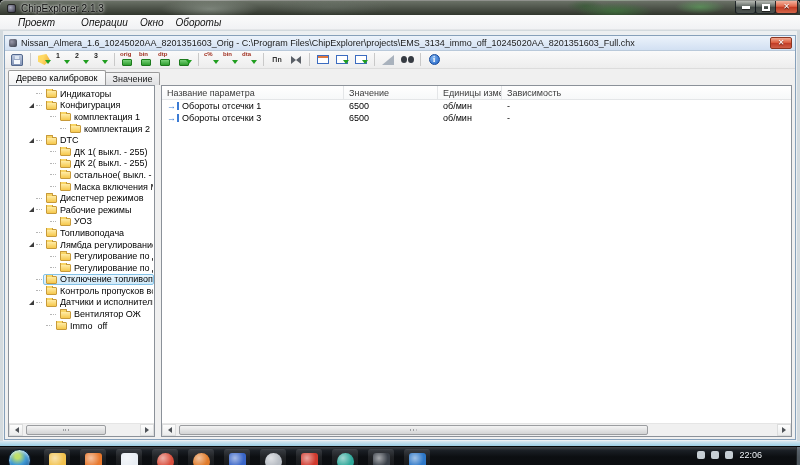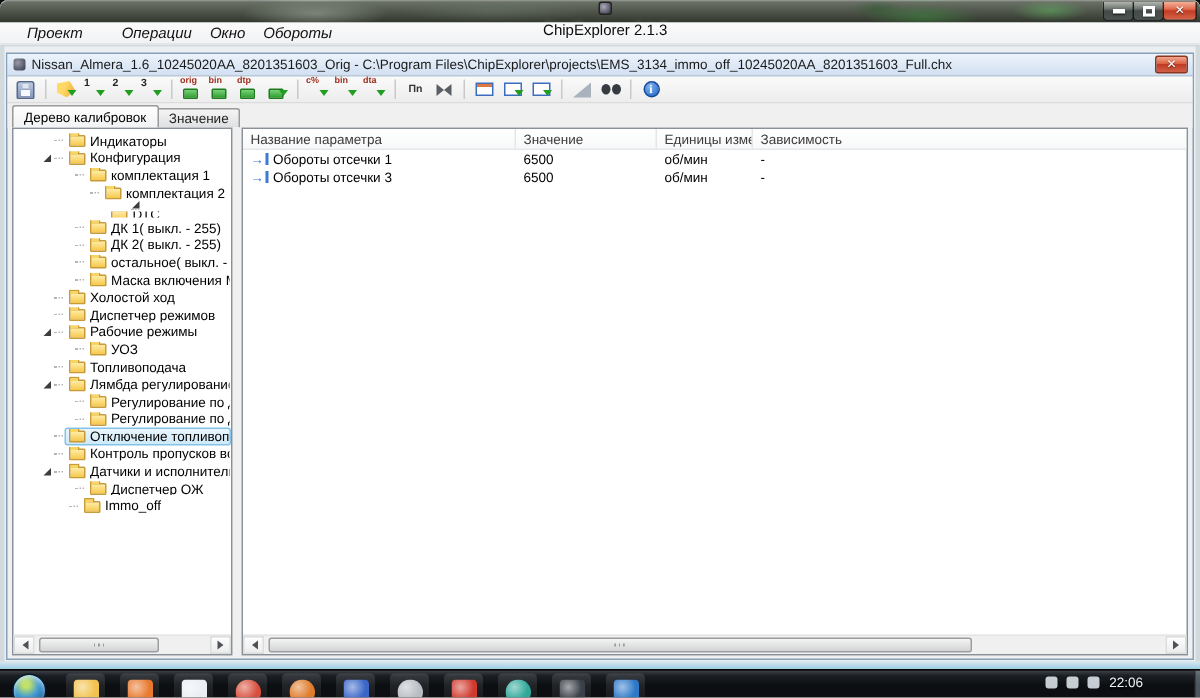--- a/index.html
+++ b/index.html
@@ -11,21 +11,21 @@
     background:#d3dade; border-radius:5px 5px 0 0; }
   .titlebar { position:relative; height:15px; border-radius:5px 5px 0 0;
     background:
       radial-gradient(70px 14px at 210px 8px, rgba(165,175,165,.55), transparent 70%),
       radial-gradient(90px 12px at 330px 6px, rgba(120,130,120,.35), transparent 70%),
       radial-gradient(55px 12px at 615px 10px, rgba(60,145,60,.5), transparent 70%),
       radial-gradient(36px 10px at 700px 6px, rgba(100,200,100,.45), transparent 70%),
       radial-gradient(26px 9px at 585px 5px, rgba(40,90,40,.5), transparent 70%),
       linear-gradient(#6a7166, #31362d);
     border-top:1px solid rgba(255,255,255,.45); }
-  .titlebar-inner { display:flex; align-items:center; height:100%; padding-left:7px; gap:5px;flex-direction:column; }
+  .titlebar-inner { display:flex; align-items:center; height:100%; padding-left:7px; gap:5px; }
   .app-icon { width:9px; height:9px; border-radius:2px; flex:none;
     background:radial-gradient(circle at 35% 35%, #aab, #334); border:1px solid #222; }
   .app-title { font-size:10px; color:#0c0c0c; text-shadow:0 0 4px rgba(255,255,255,.95), 0 0 2px rgba(255,255,255,.9); white-space:nowrap; }
   .win-controls { position:absolute; top:0; right:2px; display:flex; }
   .wbtn { width:21px; height:13px; display:flex; align-items:center; justify-content:center;
     border:1px solid rgba(15,20,25,.85); border-top:none; border-radius:0 0 3px 3px; margin-left:-1px;
     background:linear-gradient(rgba(255,255,255,.5), rgba(150,160,170,.25) 45%, rgba(40,50,60,.35) 50%, rgba(120,130,140,.3));
     color:#fff; font-size:8px; line-height:8px; text-shadow:0 1px 1px rgba(0,0,0,.7); }
   .wbtn.close { width:23px;
     background:linear-gradient(#f4b39e, #e0674a 45%, #c03a22 50%, #d4664a); }
@@ -316,21 +316,21 @@
                   </span>
                 </div>
                 <div class="titem" style="padding-left: 42px;">
                   <span class="texp"></span>
                   <span class="tdash"></span>
                   <span class="hitbox">
                     <span class="ifold"></span>
                     <span class="tlabel">комплектация 2</span>
                   </span>
                 </div>
-                <div class="titem" style="padding-left: 18px; flex-direction: column;">
+                <div class="titem" style="padding-left: 18px;">
                   <span class="texp on"></span>
                   <span class="tdash"></span>
                   <span class="hitbox">
                     <span class="ifold"></span>
                     <span class="tlabel">DTC</span>
                   </span>
                 </div>
                 <div class="titem" style="padding-left: 32px;">
                   <span class="texp"></span>
                   <span class="tdash"></span>
@@ -361,28 +361,20 @@
                   <span class="hitbox">
                     <span class="ifold"></span>
                     <span class="tlabel">Маска включения MIL</span>
                   </span>
                 </div>
                 <div class="titem" style="padding-left: 18px;">
                   <span class="texp"></span>
                   <span class="tdash"></span>
                   <span class="hitbox">
                     <span class="ifold"></span>
-                    <span class="tlabel">Холостой ход</span>
-                  </span>
-                </div>
-                <div class="titem" style="padding-left: 18px;">
-                  <span class="texp"></span>
-                  <span class="tdash"></span>
-                  <span class="hitbox">
-                    <span class="ifold"></span>
                     <span class="tlabel">Диспетчер режимов</span>
                   </span>
                 </div>
                 <div class="titem" style="padding-left: 18px;">
                   <span class="texp on"></span>
                   <span class="tdash"></span>
                   <span class="hitbox">
                     <span class="ifold"></span>
                     <span class="tlabel">Рабочие режимы</span>
                   </span>
@@ -449,21 +441,21 @@
                   <span class="hitbox">
                     <span class="ifold"></span>
                     <span class="tlabel">Датчики и исполнительные меха</span>
                   </span>
                 </div>
                 <div class="titem" style="padding-left: 32px;">
                   <span class="texp"></span>
                   <span class="tdash"></span>
                   <span class="hitbox">
                     <span class="ifold"></span>
-                    <span class="tlabel">Диспетчер ОЖ</span>
+                    <span class="tlabel">Вентилятор ОЖ</span>
                   </span>
                 </div>
                 <div class="titem" style="padding-left: 28px;">
                   <span class="texp"></span>
                   <span class="tdash"></span>
                   <span class="hitbox">
                     <span class="ifold"></span>
                     <span class="tlabel">Immo_off</span>
                   </span>
                 </div>

